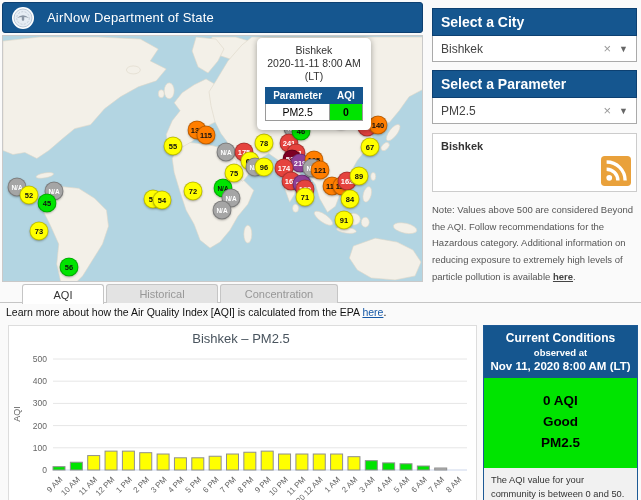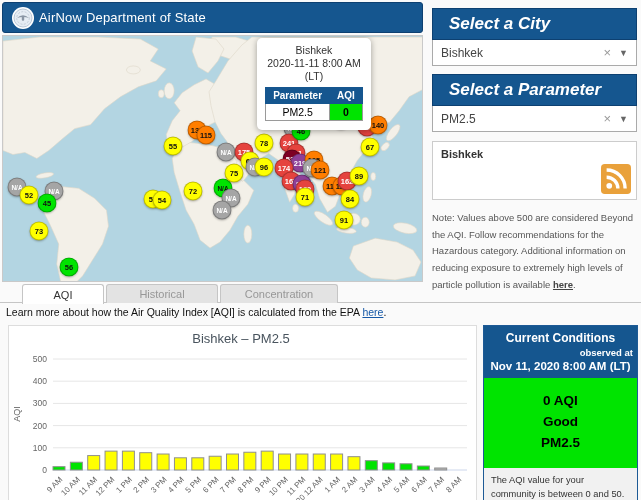--- a/index.html
+++ b/index.html
@@ -3,21 +3,21 @@
 <meta charset="utf-8">
 <style>
   * { margin:0; padding:0; box-sizing:border-box; }
   html,body { width:641px; height:500px; overflow:hidden; background:#fafafa;
     font-family:"Liberation Sans", sans-serif; position:relative; }
 
   
   .app-header { position:absolute; left:2px; top:2px; width:421px; height:31px;
     background:#15568f; border:1px solid #0d4071; border-radius:3px;
     display:flex; align-items:center; padding-left:8px; }
-  .app-header .title { color:#fff; font-size:13px; margin-left:4px; letter-spacing:.2px; }
+  .app-header .title { color:#fff; font-size:13px; margin-left:12px; letter-spacing:.2px; }
 
   
   .map-panel { position:absolute; left:2px; top:35px; width:421px; height:247px;
     border:1px solid #c9c9c9; overflow:hidden; background:#b3d5e2; }
   .map-panel svg.world { position:absolute; left:0; top:0; }
   .marker { position:absolute; width:19px; height:19px; border-radius:50%;
     transform:translate(-50%,-50%); display:flex; align-items:center; justify-content:center;
     font-size:7.5px; font-weight:bold; border:1px solid rgba(0,0,0,.25);
     box-shadow:0 1px 2px rgba(0,0,0,.25); z-index:10; cursor:pointer; }
   .map-popup { position:absolute; left:254px; top:2px; width:114px; z-index:30;
@@ -28,22 +28,22 @@
   .popup-table th { background:#15568f; color:#fff; font-size:10px; padding:2px 7px;
     border:1px solid #15568f; font-weight:bold; }
   .popup-table td { font-size:10.5px; padding:2px 6px; border:1px solid #9a9a9a; }
   .popup-table td.aqi-cell { font-weight:bold; color:#000; }
   .popup-arrow { position:absolute; left:296px; top:72px; width:12px; height:12px;
     background:#fff; transform:rotate(45deg); z-index:29;
     box-shadow:2px 2px 3px rgba(0,0,0,.2); }
 
   
   .sidebar { position:absolute; left:432px; top:8px; width:205px; }
-  .sel-header { background:#15568f; color:#fff; font-size:17px; font-weight:bold;
-    padding:5px 16px; border:1px solid #0d4071;font-style:italic; }
+  .sel-header { background:#15568f; color:#fff; font-size:14px; font-weight:bold;
+    padding:5px 8px; border:1px solid #0d4071; }
   .sel-value { background:#fff; border:1px solid #aaa; border-top:none; height:26px;
     display:flex; align-items:center; padding:0 8px; font-size:12px; color:#444; cursor:pointer; }
   .sel-value .val { flex:1; }
   .sel-clear { color:#999; font-size:13px; margin-right:8px; cursor:pointer; }
   .sel-caret { color:#666; font-size:9px; }
   .gap { height:8px; }
   .feed-box { margin-top:9px; background:#fff; border:1px solid #ccc; height:59px; position:relative; }
   .feed-box .feed-title { position:absolute; left:8px; top:6px; font-size:11px; font-weight:bold; color:#333; }
   .feed-box .rss { position:absolute; right:5px; bottom:5px; }
   .note { margin-top:10px; font-size:9.5px; color:#555; line-height:1.75; }
@@ -68,21 +68,21 @@
   .c-title { font-size:13px; fill:#49545e; }
   .c-tick  { font-size:8.5px; fill:#666; }
   .c-xlab  { font-size:8px;  fill:#666; }
   .c-ylab  { font-size:9px;  fill:#666; }
 
   
   .cc-panel { position:absolute; left:483px; top:325px; width:155px;
     border:1px solid #1d5a96; background:#fff; }
   .cc-head { background:#15568f; color:#fff; text-align:center; padding:5px 4px 6px; }
   .cc-head .h1 { font-size:12px; font-weight:bold; }
-  .cc-head .h2 { font-size:9.5px; font-weight:bold; margin-top:2px;text-align:right; }
+  .cc-head .h2 { font-size:9.5px; font-weight:bold; margin-top:2px; }
   .cc-head .h3 { font-size:11.5px; font-weight:bold; margin-top:2px; }
   .cc-aqi { text-align:center; padding:13px 0 14px; }
   .cc-aqi div { font-size:13.5px; font-weight:bold; color:#000; line-height:1.55; }
   .cc-health { background:#f1f1f1; padding:6px 7px 10px; }
   .cc-health .hh { font-size:9.5px; font-weight:bold; color:#222; text-align:center; margin-bottom:4px; }
   .cc-health .ht { font-size:9.3px; color:#333; line-height:1.5; }
 </style>
 </head>
 <body>
 

